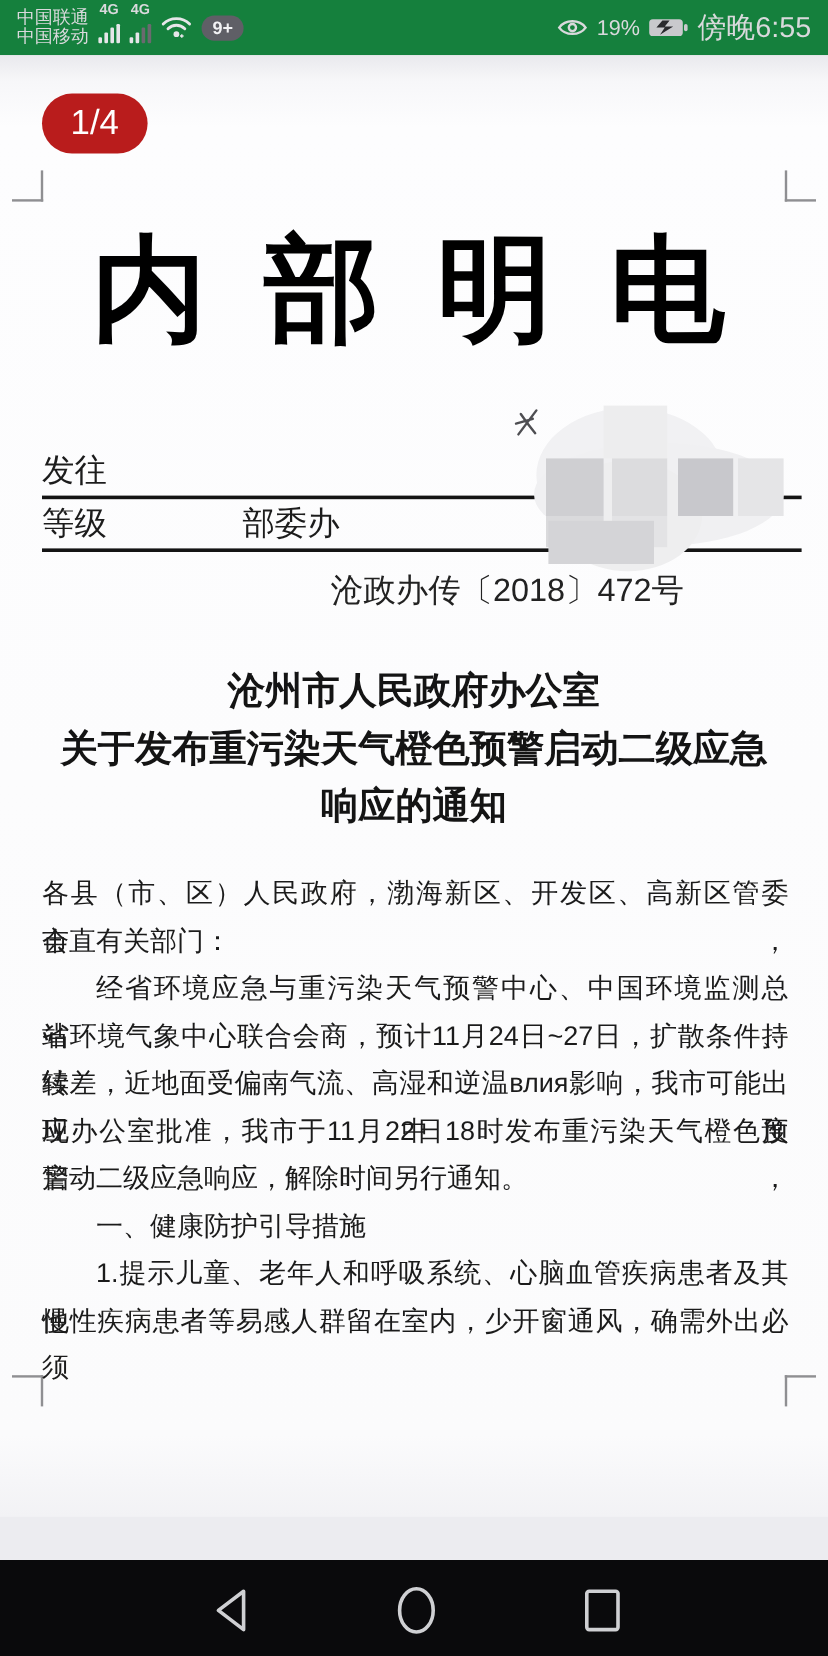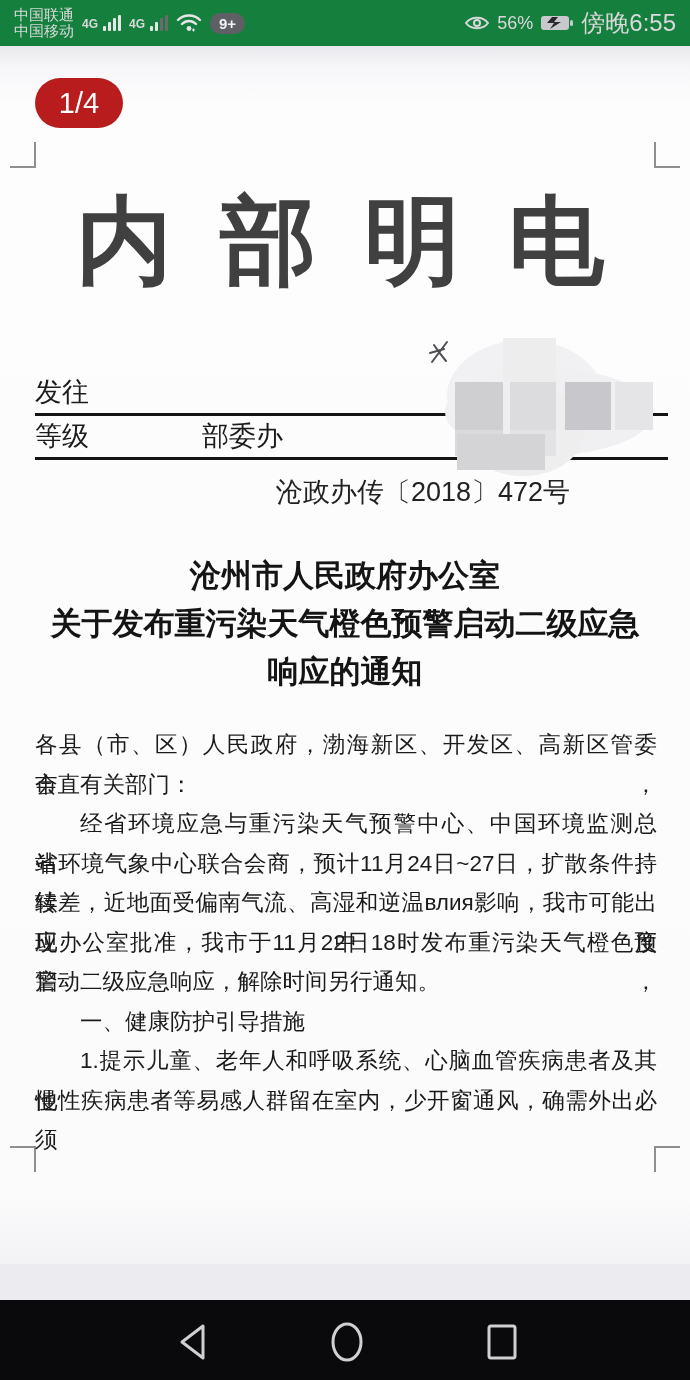--- a/index.html
+++ b/index.html
@@ -11,21 +11,21 @@
     color:#1c1c1c;
   }
 
   
   .statusbar {
     position:absolute; left:0; top:0; width:690px; height:46px;
     background:#15803d; color:#d9d9dc;
     display:flex; align-items:center; padding:0 14px;
   }
   .carriers { display:flex; flex-direction:column; line-height:16px; font-size:15px; }
-  .sb-group { display:flex; align-items:flex-end; gap:5px; margin-left:8px; }
+  .sb-group { display:flex; align-items:center; gap:5px; margin-left:8px;flex-direction:column; }
   .netlabel { font-size:12px; font-weight:700; margin-top:-10px; }
   .bars { display:flex; align-items:flex-end; gap:2px; height:16px; }
   .bars i { display:block; width:3px; background:#e6e6e9; border-radius:1px; }
   .bars.dim i:nth-child(3), .bars.dim i:nth-child(4) { background:#6a6a6f; }
   .badge {
     margin-left:8px; background:#5f5f66; color:#f2f2f4;
     font-size:15px; font-weight:700; border-radius:12px; padding:2px 9px;
   }
   .sb-right { margin-left:auto; display:flex; align-items:center; gap:7px; }
   .sb-pct { font-size:18px; }
@@ -42,21 +42,21 @@
     font-size:29px; display:flex; align-items:center; justify-content:center;
   }
   .cmark { position:absolute; width:26px; height:26px; }
   .cm-tl { left:10px;  top:142px;  border-right:2px solid #8f8f92; border-bottom:2px solid #8f8f92; }
   .cm-tr { left:654px; top:142px;  border-left:2px solid #8f8f92;  border-bottom:2px solid #8f8f92; }
   .cm-bl { left:10px;  top:1146px; border-right:2px solid #8f8f92; border-top:2px solid #8f8f92; }
   .cm-br { left:654px; top:1146px; border-left:2px solid #8f8f92;  border-top:2px solid #8f8f92; }
 
   .letterhead {
     position:absolute; left:0; top:178px; width:690px;
-    text-align:center; font-size:96px; font-weight:600; color:#404040;
+    text-align:center; font-size:96px; font-weight:600; color:#000000;
     letter-spacing:0.5em; text-indent:0.4em; white-space:nowrap;
   }
 
   .fields { position:absolute; left:35px; top:366px; width:633px; }
   .frow { display:flex; align-items:flex-end; border-bottom:3px solid #141414; }
   .frow1 { height:50px; }
   .frow2 { height:44px; }
   .flabel { font-size:27px; font-weight:500; padding-bottom:3px; }
   .fvalue { font-size:27px; font-weight:500; padding-bottom:3px; margin-left:113px; }
 
@@ -127,21 +127,21 @@
         <circle cx="13" cy="15.5" r="2.4" fill="#e6e6e9"></circle>
         <path d="M16 17 l3 0 M17.5 15.5 l0 3" stroke="#e6e6e9" stroke-width="1.2"></path>
       </svg>
     </div>
     <span class="badge">9+</span>
     <div class="sb-right">
       <svg width="26" height="18" viewBox="0 0 26 18">
         <path d="M2 9 C7 2 19 2 24 9 C19 16 7 16 2 9 Z" fill="none" stroke="#d9d9dc" stroke-width="2"></path>
         <circle cx="13" cy="9" r="3" fill="none" stroke="#d9d9dc" stroke-width="2"></circle>
       </svg>
-      <span class="sb-pct">56%</span>
+      <span class="sb-pct">19%</span>
       <svg width="34" height="18" viewBox="0 0 34 18">
         <rect x="1" y="2" width="28" height="14" rx="3" fill="#c9c9cd"></rect>
         <rect x="30" y="6" width="3" height="6" rx="1.5" fill="#c9c9cd"></rect>
         <path d="M12 3 L7 9 L14 9 L10 15 L21 8 L14 8 L18 3 Z" fill="#2a2a2e"></path>
       </svg>
       <span class="sb-time">傍晚6:55</span>
     </div>
   </div>
 
   <div class="page"></div>

